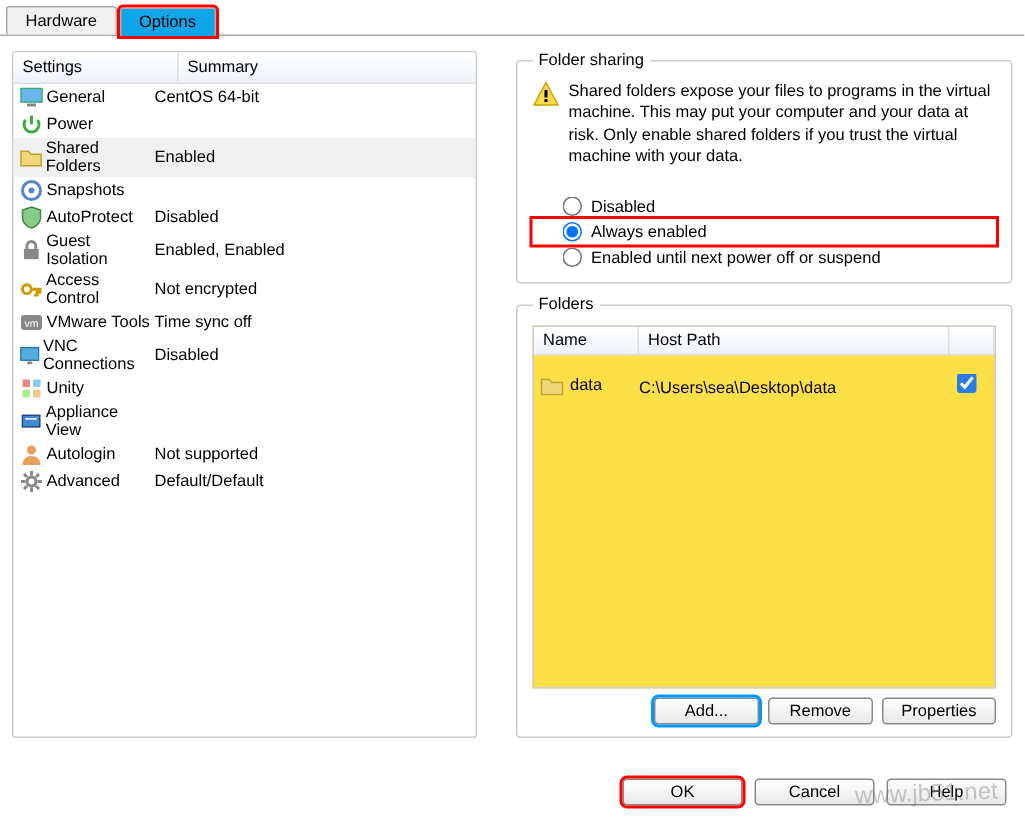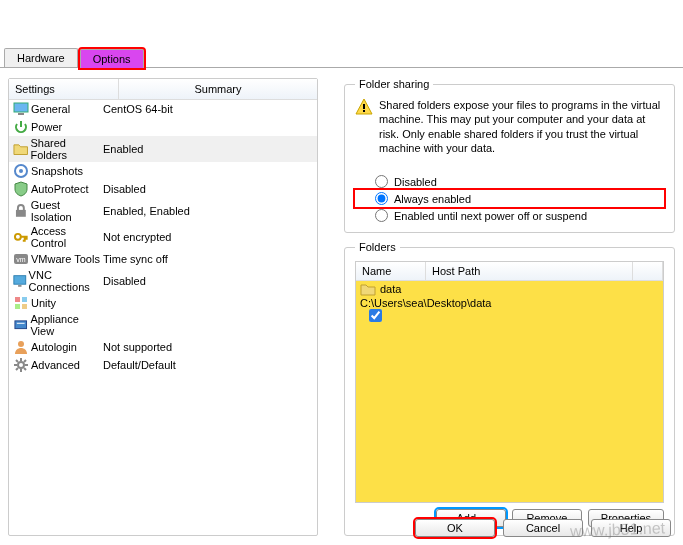--- a/index.html
+++ b/index.html
@@ -1,45 +1,45 @@
 <!DOCTYPE html>
 <html><head>
 <meta charset="utf-8">
 <style>
 * { box-sizing: border-box; margin: 0; padding: 0; }
 body { font-family: "Segoe UI", Tahoma, sans-serif; font-size: 11px; background: #fff; width: 683px; height: 545px; overflow: hidden; position: relative; }
-.tabs { display: flex; border-bottom: 1px solid #aaa; padding-left: 4px; padding-top: 4px; margin-top: 44px; }
+.tabs { display: flex; border-bottom: 1px solid #aaa; padding-left: 4px; padding-top: 4px; }
 .tab { padding: 3px 12px; border: 1px solid #aaa; border-bottom: none; background: #f0f0f0; margin-right: 2px; cursor: pointer; border-radius: 2px 2px 0 0; }
-.tab.active { background: #d946ef; position: relative; top: 1px; }
+.tab.active { background: #0ea5e9; position: relative; top: 1px; }
 .hl-red { outline: 2px solid #ff0000; }
 .hl-blue { outline: 2px solid #0099ff; }
 .content { display: flex; padding: 10px 8px; gap: 26px; height: 478px; }
 .left { width: 310px; border: 1px solid #ccc; border-radius: 2px; }
 .settings-header { display: flex; background: linear-gradient(#fff,#eef3f9); border-bottom: 1px solid #ddd; }
 .sh-col1 { width: 110px; padding: 4px 6px; border-right: 1px solid #ddd; }
-.sh-col2 { flex: 1; padding: 4px 6px; text-align: center; }
+.sh-col2 { flex: 1; padding: 4px 6px; }
 .settings-row { display: flex; padding: 1px 4px; align-items: center; cursor: pointer; }
 .settings-row.selected { background: #f0f0f0; }
 .sr-icon { width: 16px; height: 16px; display: inline-flex; align-items: center; justify-content: center; margin-right: 2px; }
 .sr-name { width: 90px; display: flex; align-items: center; }
 .sr-summary { flex: 1; color: #000; }
 .right { flex: 1; display: flex; flex-direction: column; gap: 8px; }
 fieldset { border: 1px solid #ccc; border-radius: 3px; padding: 8px 10px; }
 legend { padding: 0 4px; color: #000; }
 .warning-row { display: flex; gap: 6px; margin-bottom: 18px; }
 .warn-icon { width: 18px; height: 18px; flex-shrink: 0; }
 .radio-row { display: flex; align-items: center; gap: 6px; padding: 2px 0 2px 20px; }
 .radio-row input { margin: 0; }
 .folders-fs { flex: 1; display: flex; flex-direction: column; }
 .folder-table { border: 1px solid #ccc; flex: 1; margin-bottom: 6px; background: #fde047; min-height: 240px; }
 .ft-header { display: flex; background: linear-gradient(#fff,#eef3f9); border-bottom: 1px solid #ddd; }
 .ft-h1 { width: 70px; padding: 3px 6px; border-right: 1px solid #ddd; }
 .ft-h2 { flex: 1; padding: 3px 6px; border-right: 1px solid #ddd; }
 .ft-h3 { width: 30px; border-right: 1px solid #ddd; }
-.ft-row { display: flex; padding: 0 4px; align-items: flex-start; flex-direction: column; }
+.ft-row { display: flex; padding: 12px 4px; align-items: flex-end; }
 .ft-c1 { width: 66px; display: flex; align-items: center; gap: 2px; }
 .ft-c2 { flex: 1; }
 .ft-c3 { width: 30px; text-align: center; }
 .ft-c3 input { accent-color: #2a7be4; }
 .folder-buttons { display: flex; gap: 6px; justify-content: flex-end; }
 .btn { padding: 2px 12px; border: 1px solid #888; background: linear-gradient(#fff,#e8e8e8); border-radius: 3px; cursor: pointer; min-width: 70px; font-size: 11px; }
 .bottom-bar { position: absolute; bottom: 8px; right: 12px; display: flex; gap: 8px; }
 .watermark { position: absolute; bottom: 6px; right: 18px; font-size: 16px; color: rgba(120,120,120,0.4); font-family: Arial; pointer-events: none; transform: rotate(-2deg); }
 </style>
 </head>

